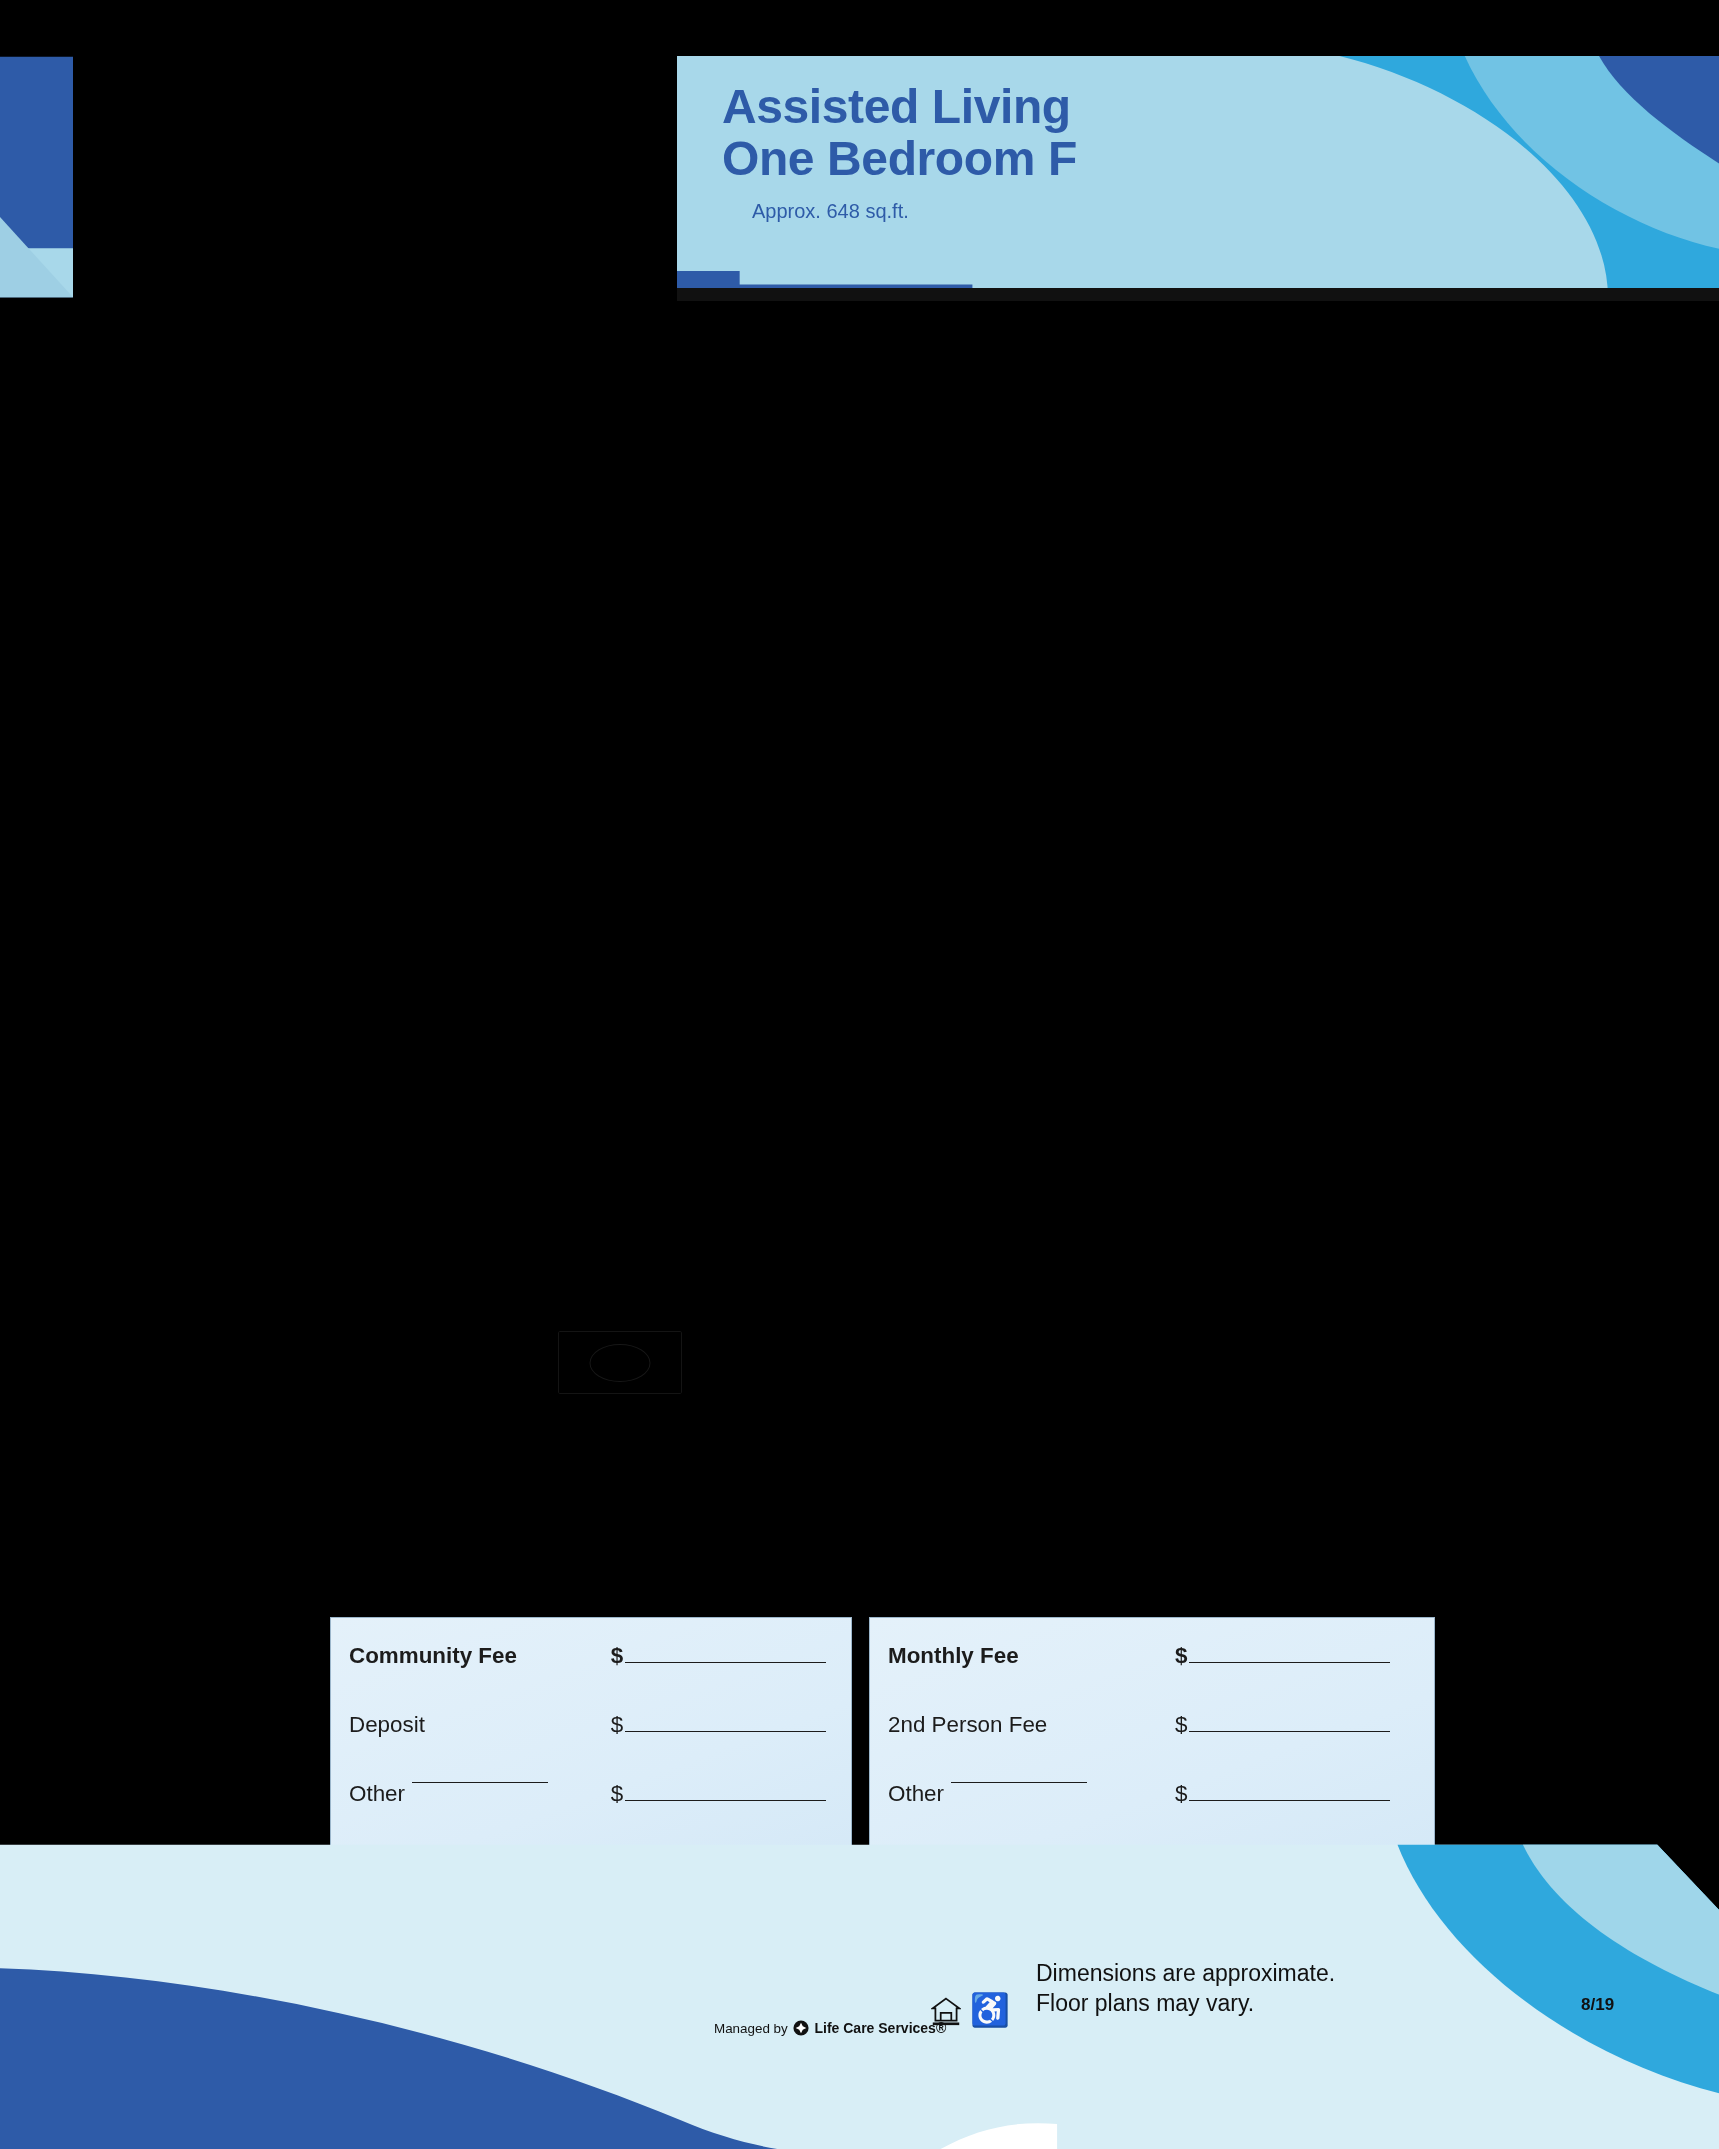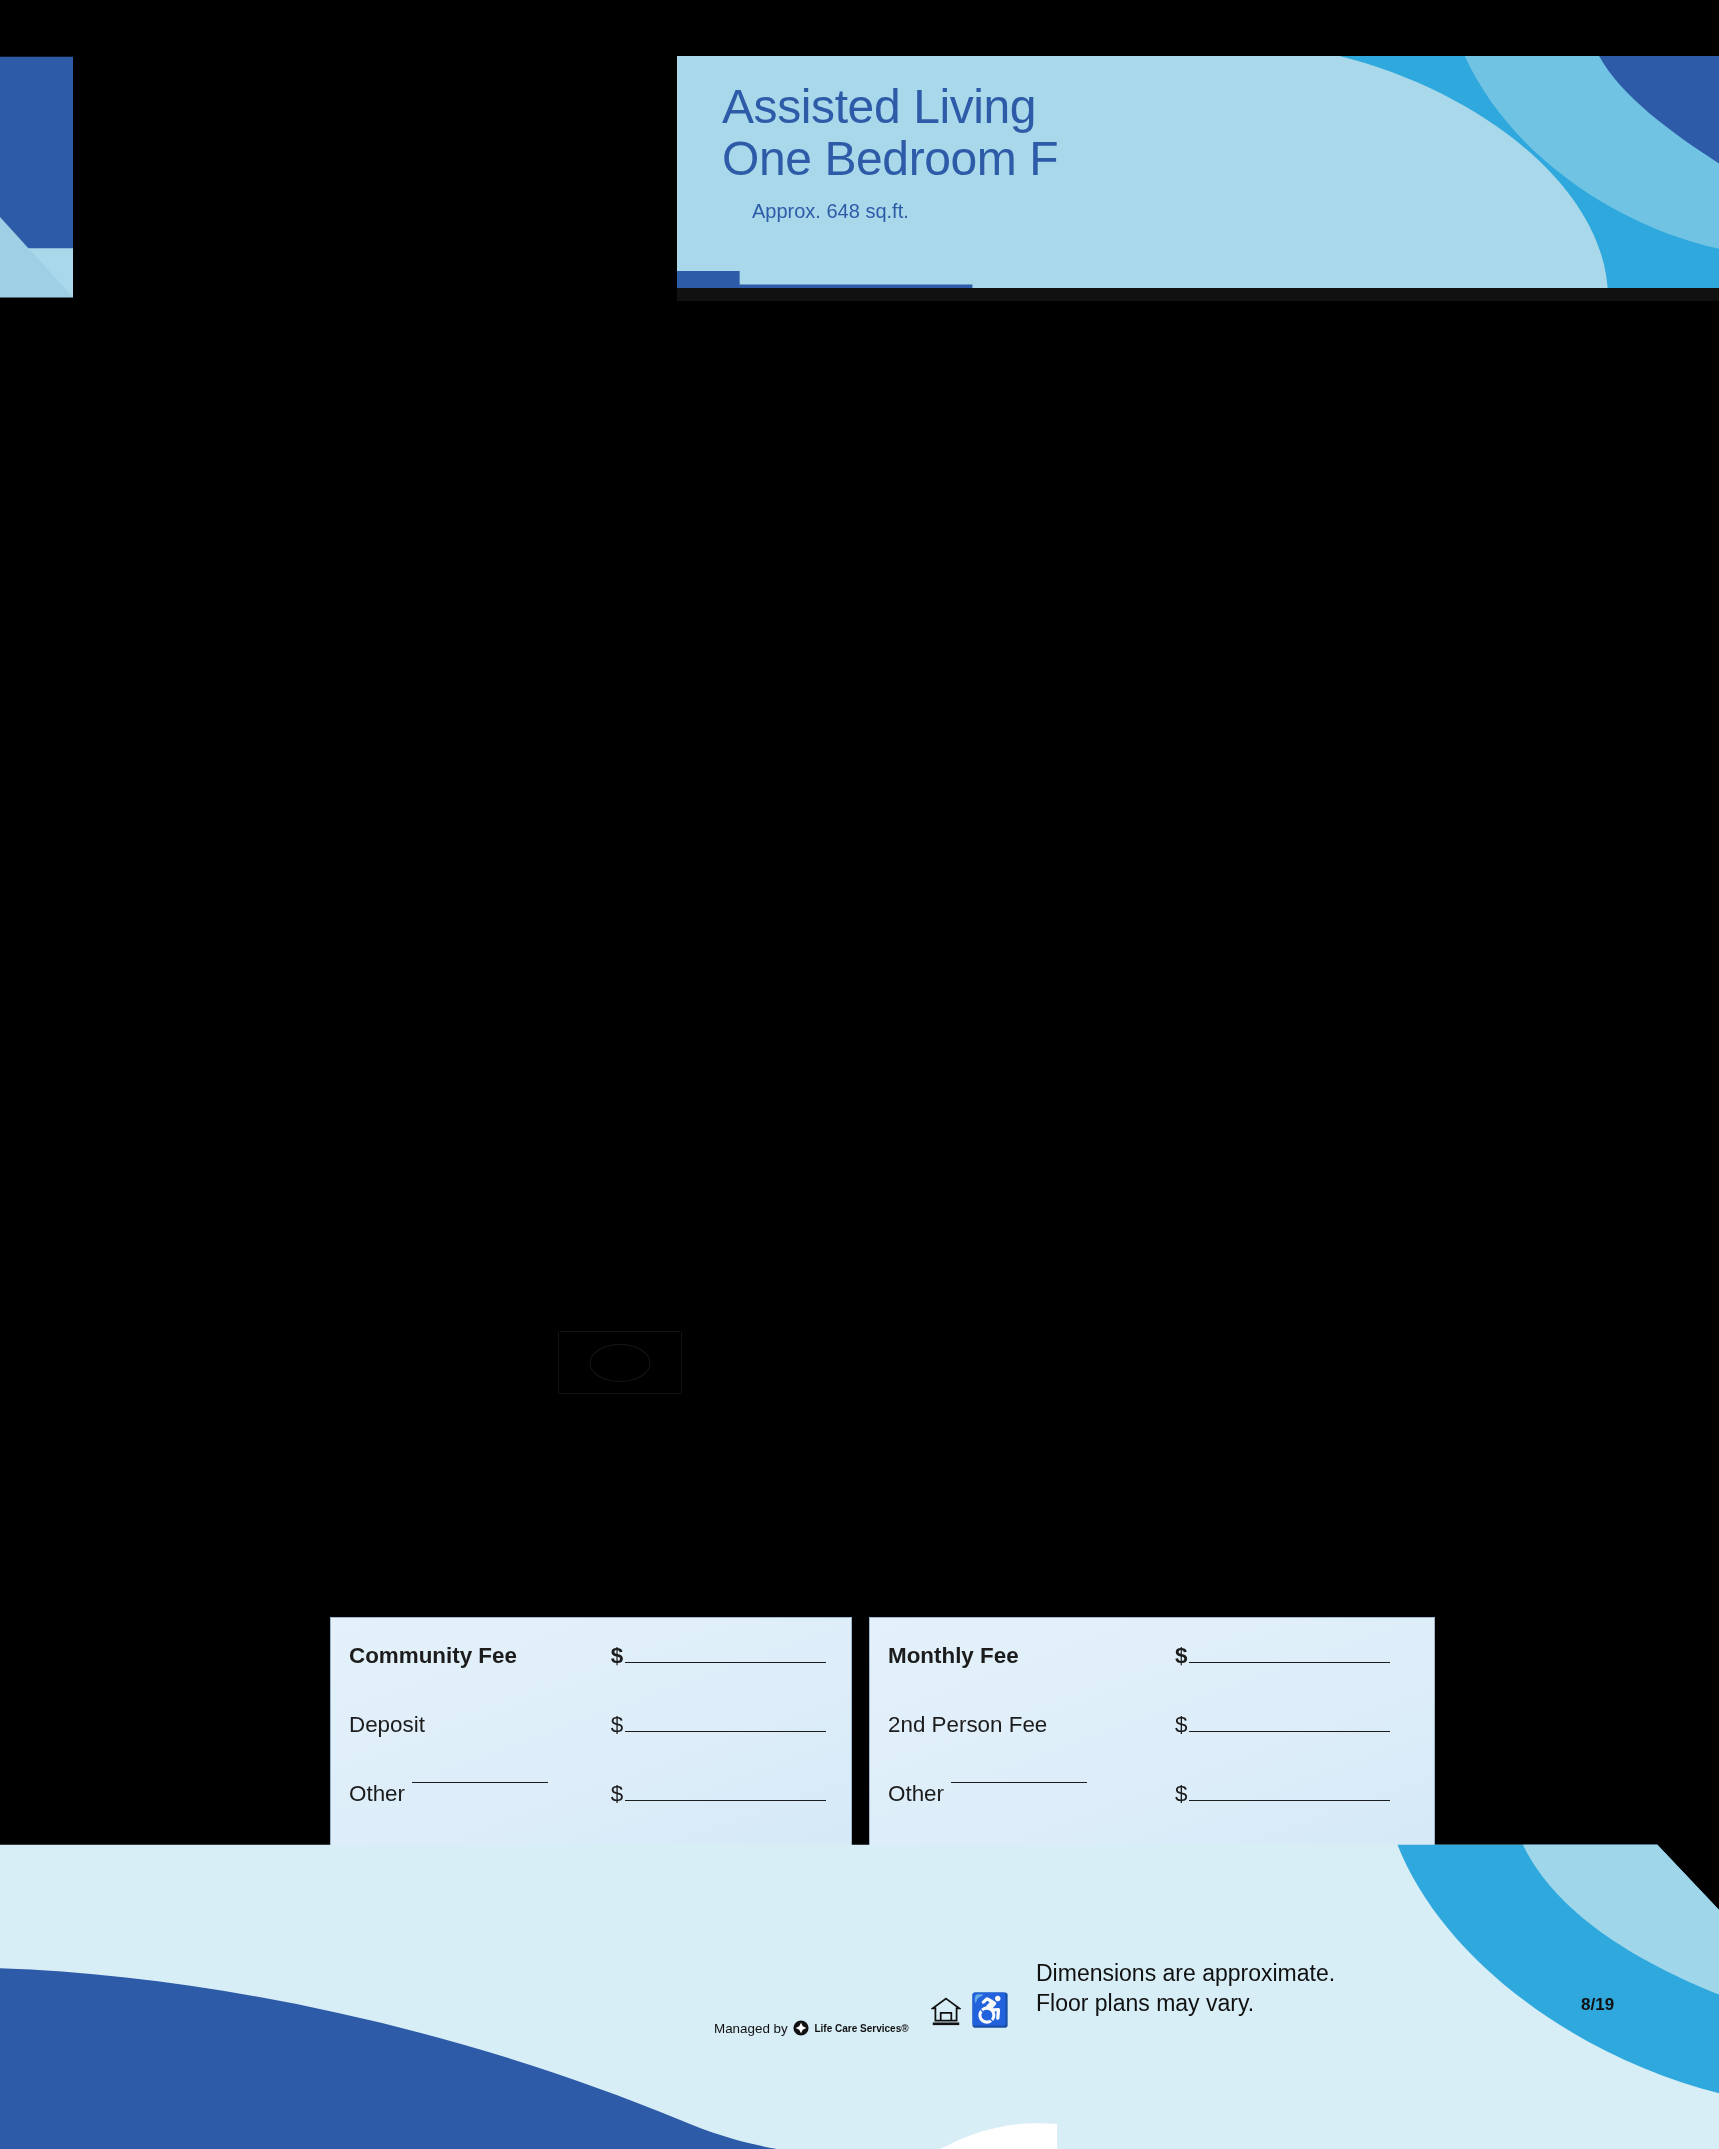--- a/index.html
+++ b/index.html
@@ -52,21 +52,21 @@
   .header-text {
     position: absolute;
     left: 45px;
     top: 25px;
     z-index: 5;
   }
   .header-title {
     color: #2e5ba8;
     font-size: 48px;
     line-height: 1.08;
-    font-weight: 400;
+    font-weight: 700;
     letter-spacing: -0.4px;
     white-space: nowrap;
   }
   .header-sub {
     color: #2e5ba8;
     font-size: 20px;
     line-height: 1.2;
     margin-top: 14.3px;
     font-weight: 400;
     white-space: nowrap;
@@ -182,21 +182,21 @@
     font-size: 13.4px;
     color: #111;
     display: flex;
     align-items: center;
     gap: 5.4px;
     white-space: nowrap;
     z-index: 20;
   }
   .footer-managed .lcs-name {
     font-weight: bold;
-    font-size: 10px;
+    font-size: 14px;
   }
   .eho-icons {
     position: absolute;
     left: 931px;
     top: 1994px;
     display: flex;
     align-items: flex-end;
     gap: 9px;
     z-index: 20;
   }

